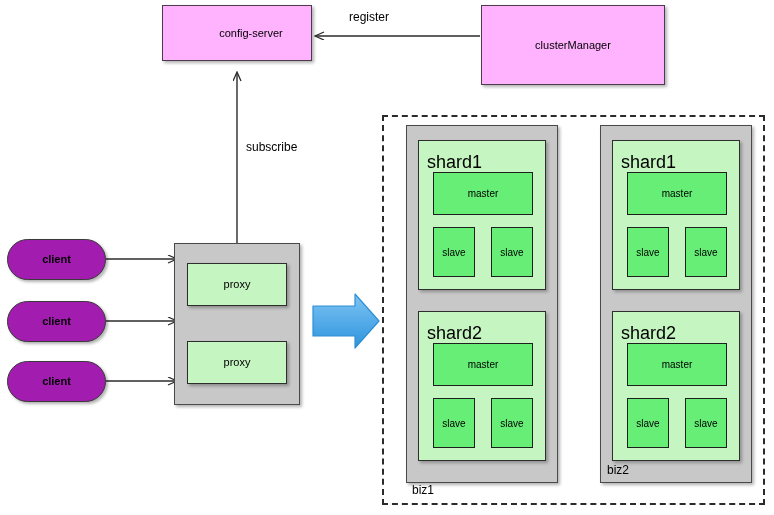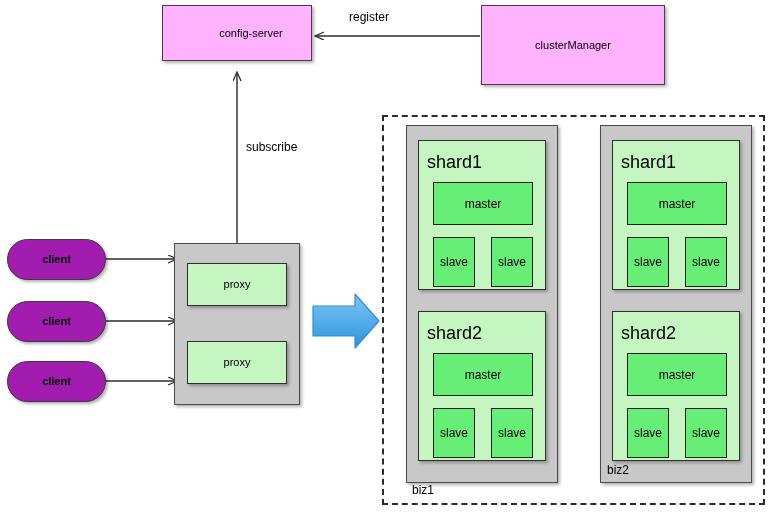--- a/index.html
+++ b/index.html
@@ -66,23 +66,22 @@
     margin-top: 10px;
   }
   .inner-box {
     position: absolute;
     box-sizing: border-box;
     background: #66ee77;
     border: 1.5px solid #1f1f1f;
     display: flex;
     align-items: center;
     justify-content: center;
-    font-size: 12px;
-    color: #000;
-    margin-top: 10px;
+    font-size: 10px;
+    color: #000;
   }
 
   .biz-label {
     position: absolute;
     font-size: 12px;
     color: #000;
   }
 
   
   .dashed-region {

